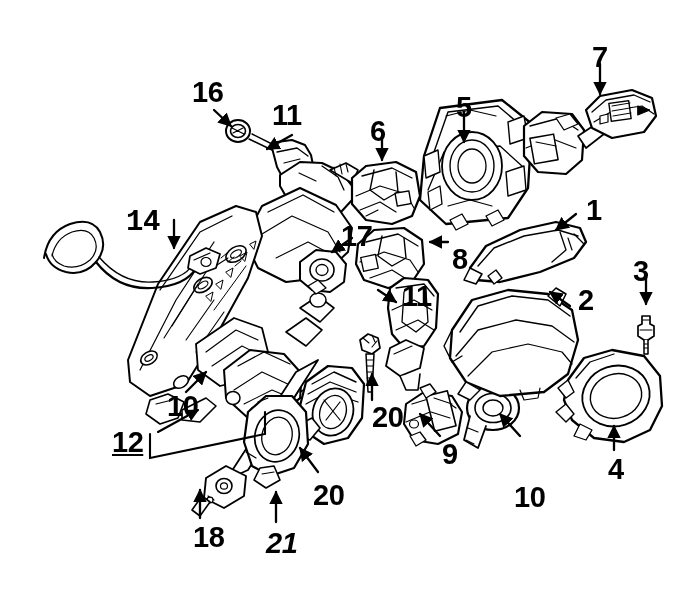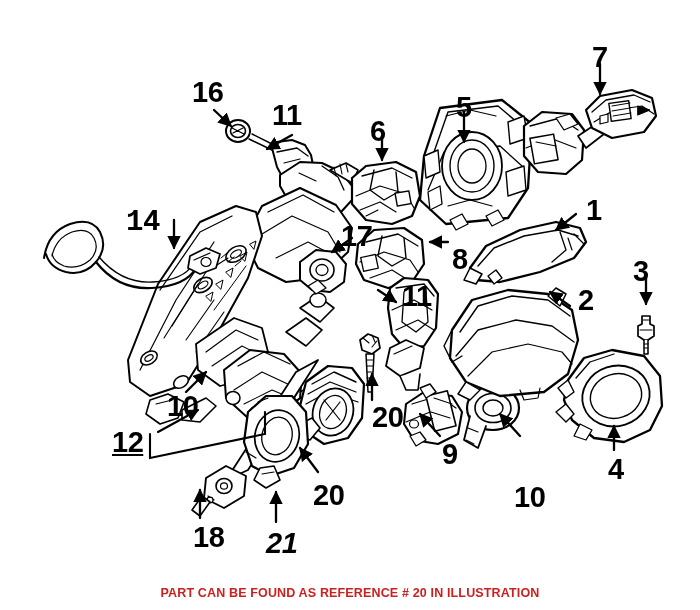--- a/index.html
+++ b/index.html
@@ -398,15 +398,14 @@
   <div class="callout-label" style="left:167px; top:392px;">10</div>
   <div class="callout-label" style="left:126px; top:208px;font-family:Liberation Mono, monospace;">14</div>
   <div class="callout-label" style="left:272px; top:101px;">11</div>
   <div class="callout-label" style="left:192px; top:78px;">16</div>
   <div class="callout-label" style="left:341px; top:222px;">17</div>
   <div class="callout-label" style="left:193px; top:523px;">18</div>
   <div class="callout-label" style="left:372px; top:403px;">20</div>
   <div class="callout-label" style="left:313px; top:481px;">20</div>
   <div class="callout-label" style="left:266px; top:529px;font-style:italic;">21</div>
 
-  <div id="footer-note">PART CAN BE FOUND AS REFERENCE # 20 IN ILLUSTRATION</div>
 
 </div>
 
 </body></html>

